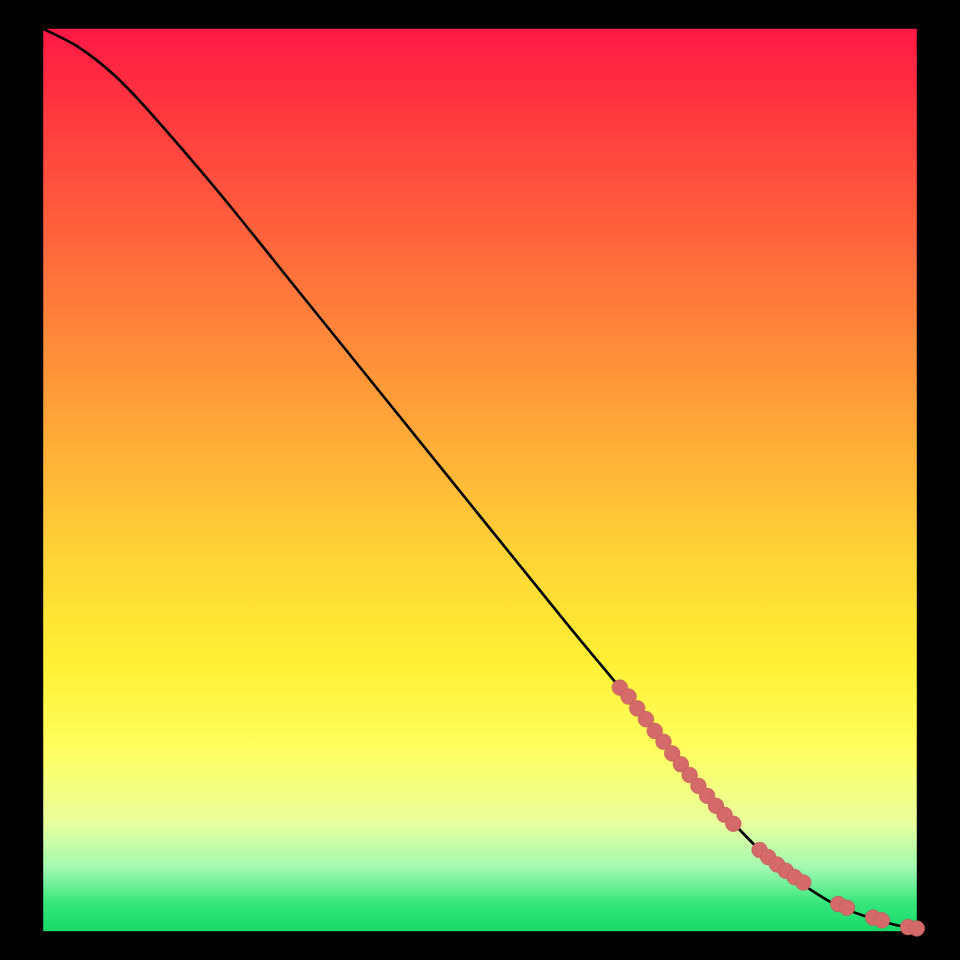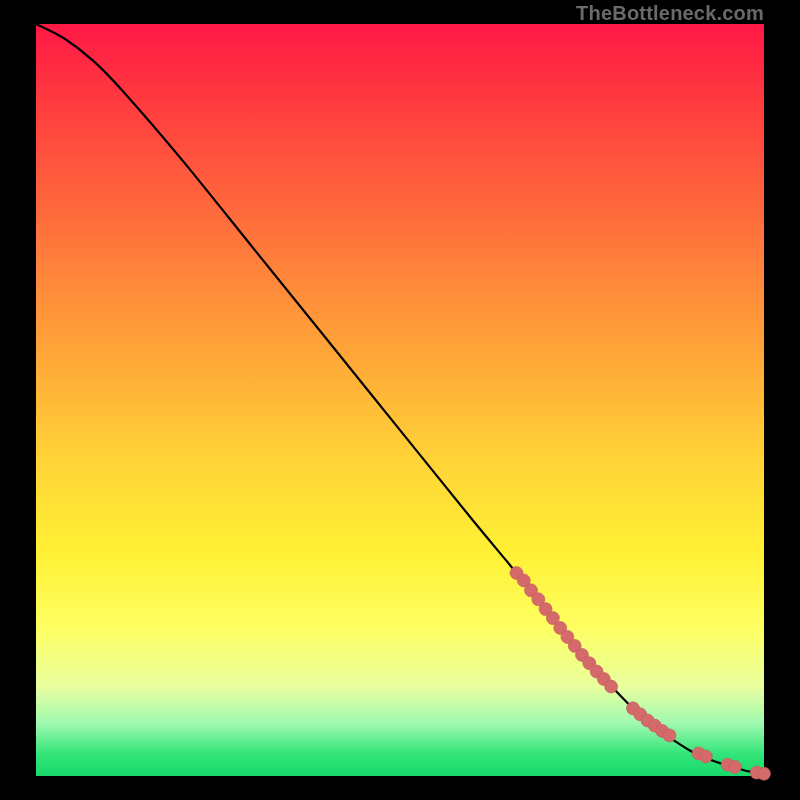--- a/index.html
+++ b/index.html
@@ -87,14 +87,13 @@
           <circle cx="633.4" cy="711.4" r="6.5" fill="#d46a6a" stroke="#c25b5b" stroke-width="0.6"></circle>
           <circle cx="662.5" cy="729.4" r="6.5" fill="#d46a6a" stroke="#c25b5b" stroke-width="0.6"></circle>
           <circle cx="669.8" cy="732.4" r="6.5" fill="#d46a6a" stroke="#c25b5b" stroke-width="0.6"></circle>
           <circle cx="691.6" cy="740.7" r="6.5" fill="#d46a6a" stroke="#c25b5b" stroke-width="0.6"></circle>
           <circle cx="698.9" cy="743.0" r="6.5" fill="#d46a6a" stroke="#c25b5b" stroke-width="0.6"></circle>
           <circle cx="720.7" cy="748.6" r="6.5" fill="#d46a6a" stroke="#c25b5b" stroke-width="0.6"></circle>
           <circle cx="728.0" cy="749.7" r="6.5" fill="#d46a6a" stroke="#c25b5b" stroke-width="0.6"></circle>
         </g>
     </svg>
   </div>
-  <div class="attrib">TheBottleneck.com</div>
 </div>
 
 </body></html>

